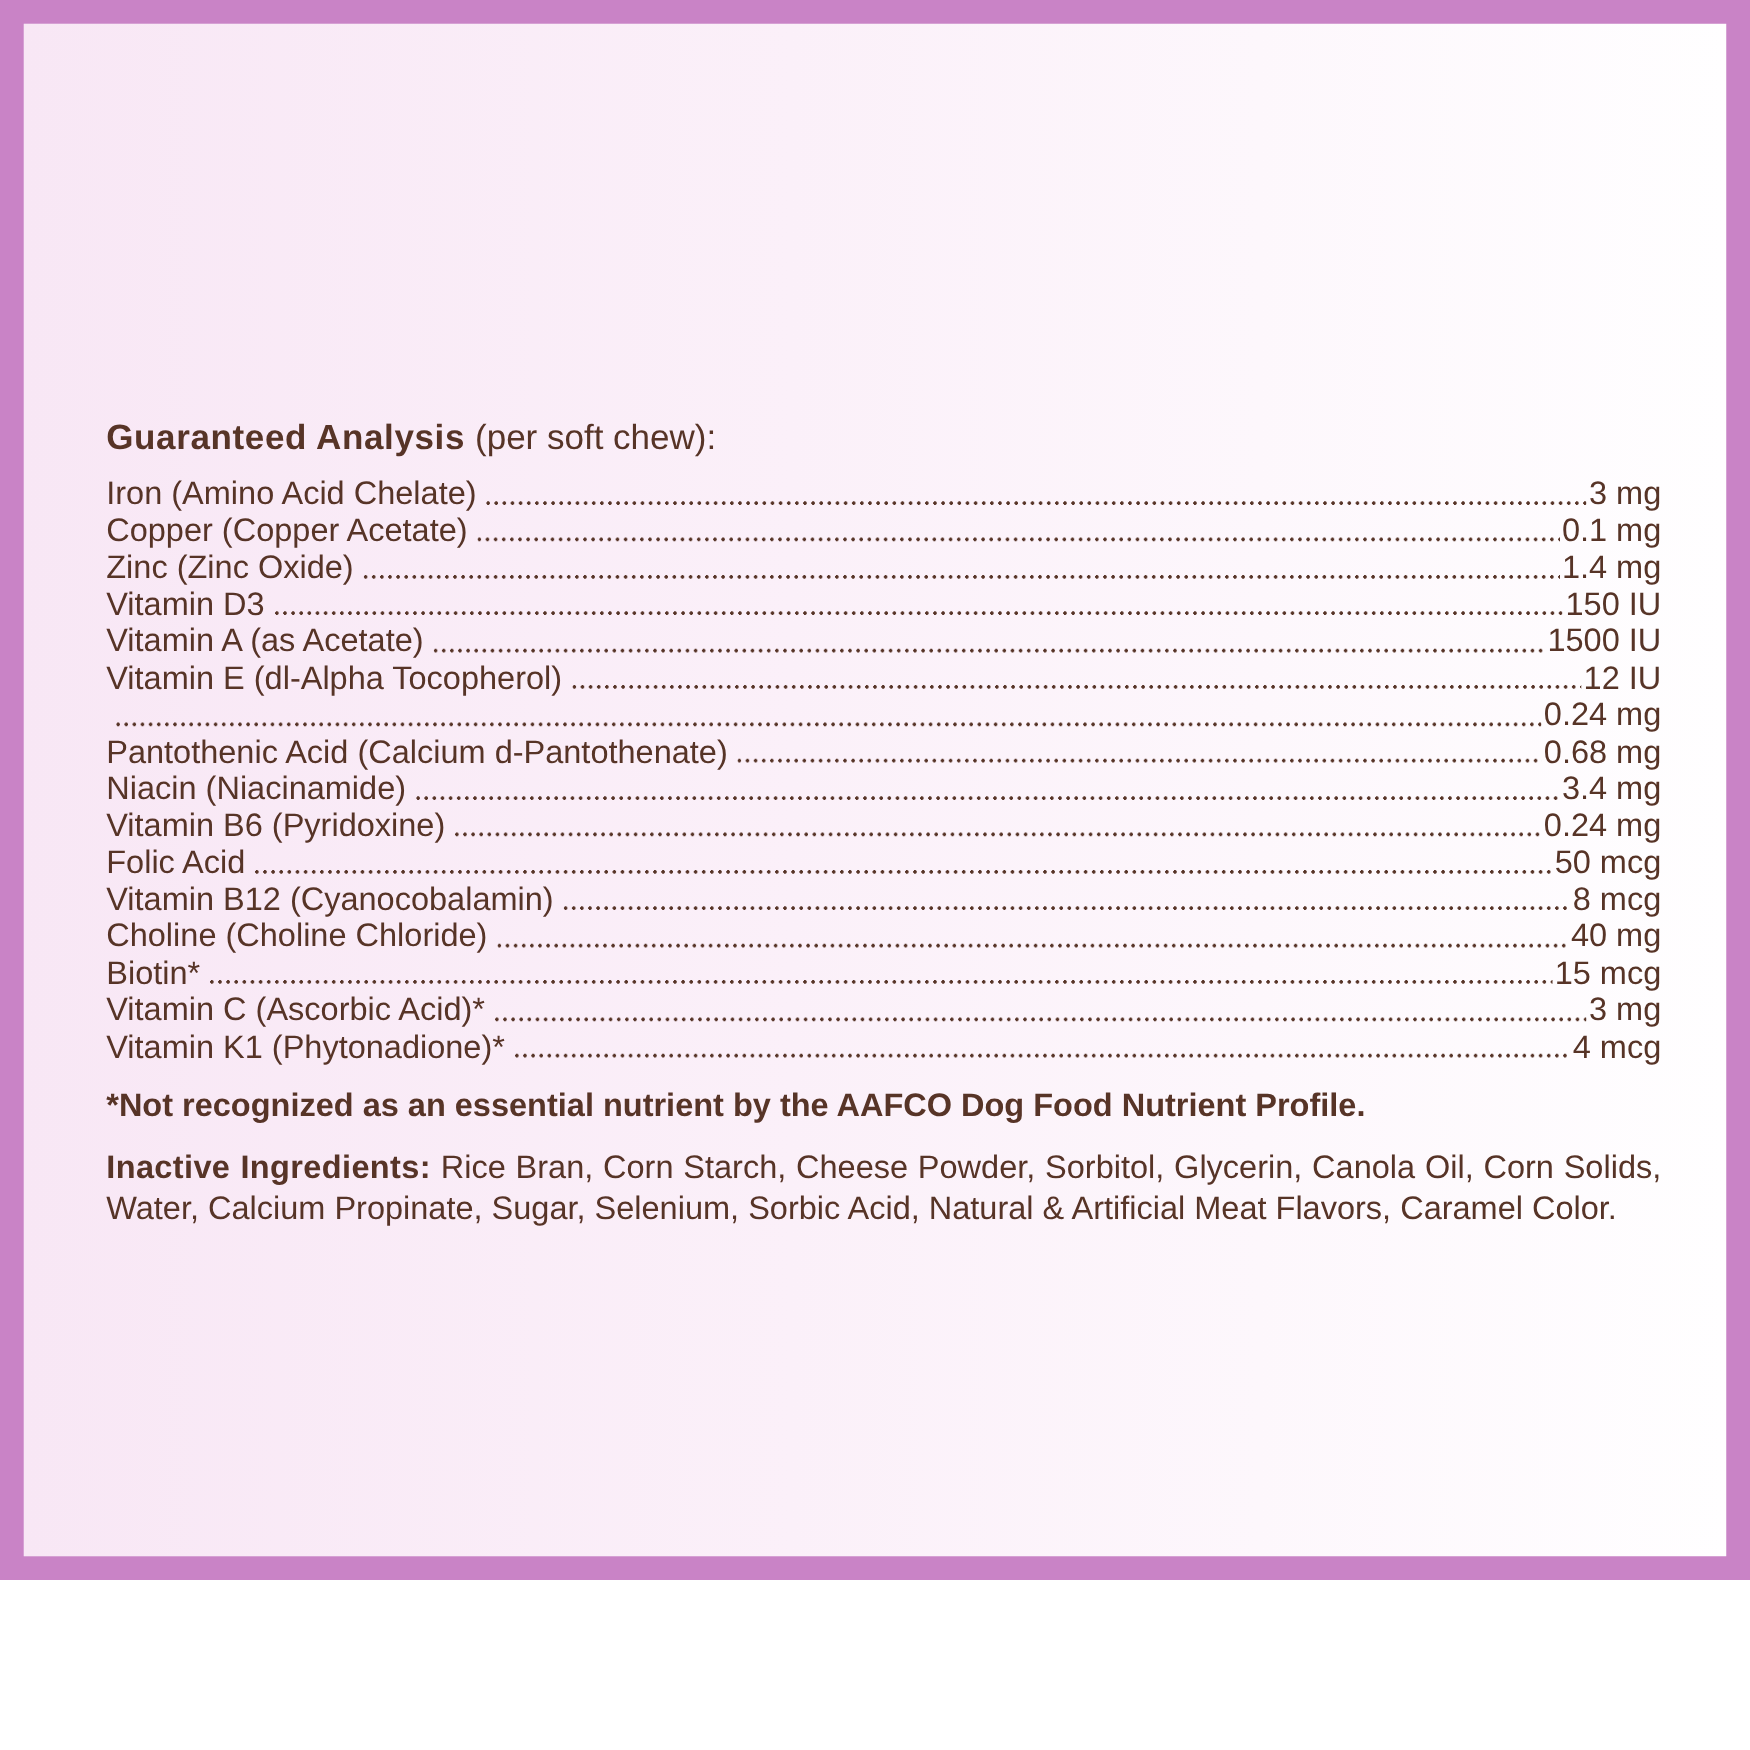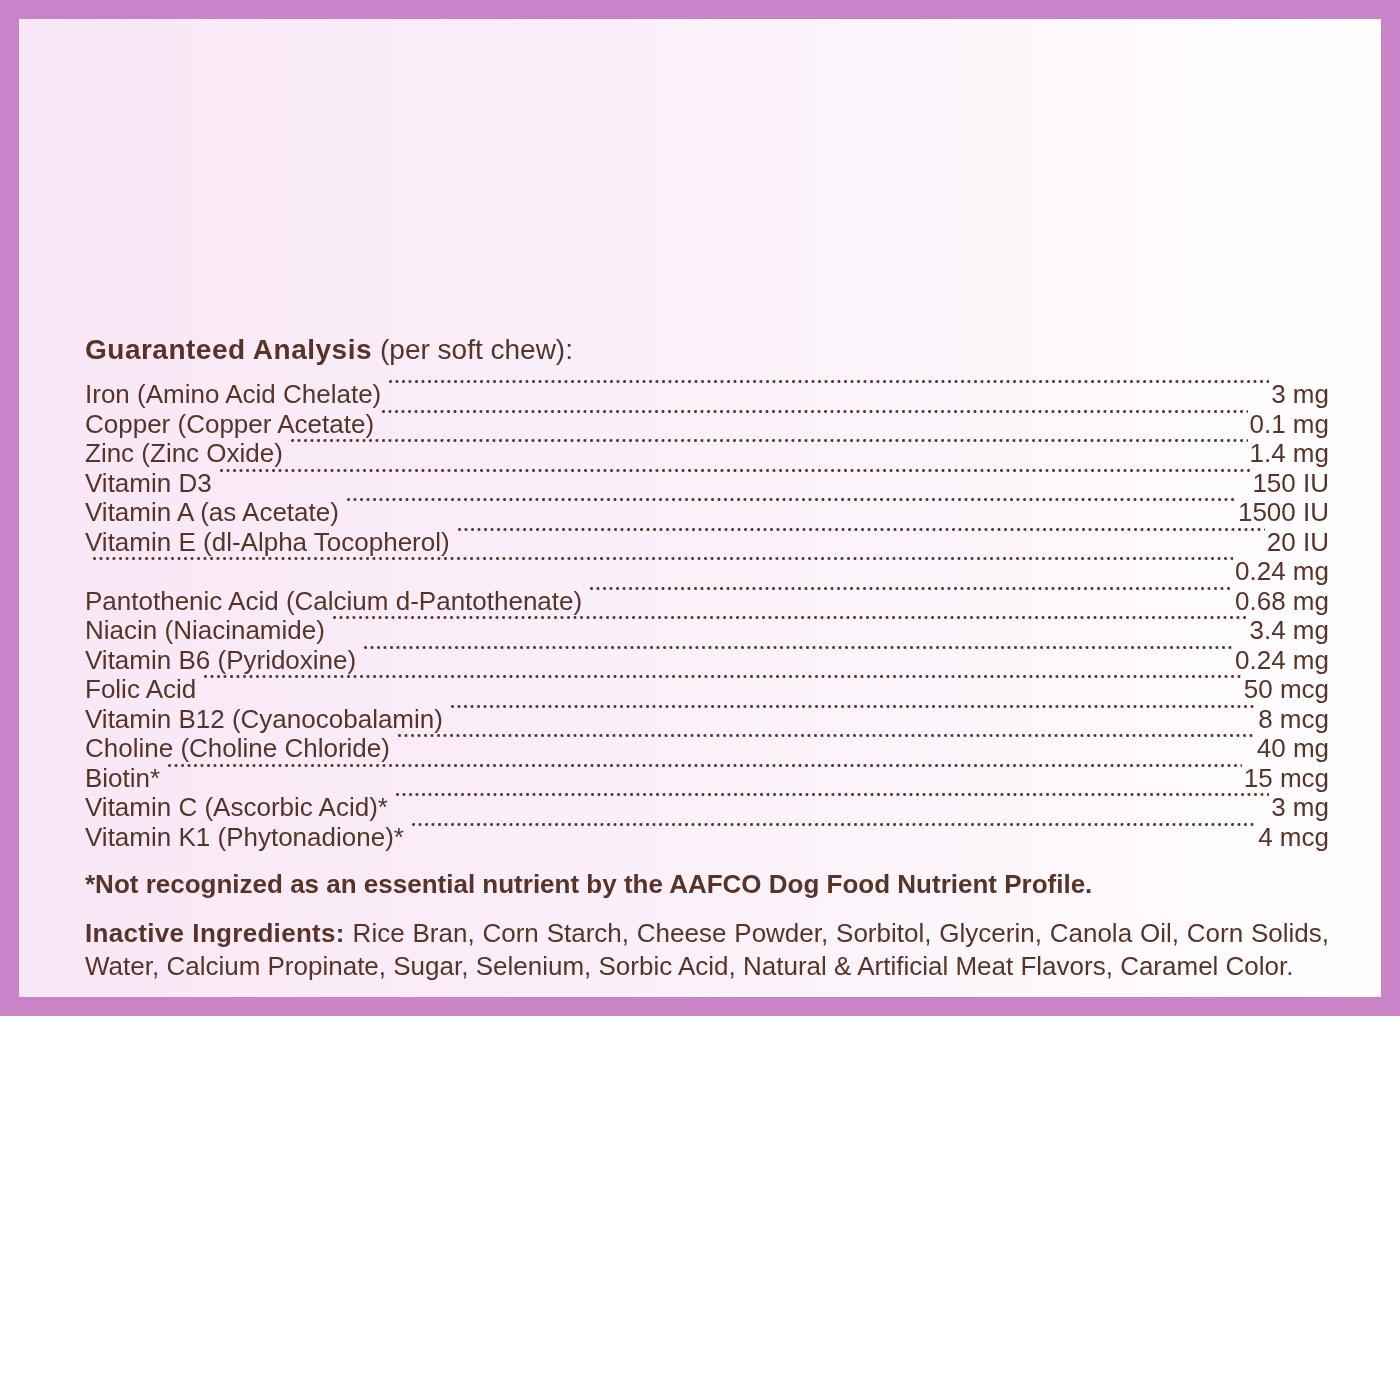--- a/index.html
+++ b/index.html
@@ -6,21 +6,21 @@
     margin: 0;
     padding: 0;
     width: 1400px;
     height: 1400px;
     font-family: "Liberation Sans", sans-serif;
   }
   .frame {
     position: absolute;
     inset: 0;
     width: 1400px;
-    height: 1016px;
+    height: 1264px;
     box-sizing: border-box;
     border: 19px solid var(--border-color, #c983c6);
     background: linear-gradient(to right,
       var(--bg-left, #f8e7f5) 0%,
       var(--bg-mid, #fbf0f9) 45%,
       var(--bg-right, #fffeff) 100%);
   }
   .content {
     position: relative;
     box-sizing: border-box;
@@ -35,21 +35,21 @@
   .title-bold {
     font-weight: bold;
     letter-spacing: 0.5px;
   }
   .title-suffix {
     margin-left: 8px;
   }
   .rows { width: 100%; }
   .row {
     display: flex;
-    align-items: flex-start;
+    align-items: flex-end;
     font-size: 26px;
     line-height: 29.5px;
     white-space: nowrap;
   }
   .row .label { flex: 0 0 auto; }
   .row .value { flex: 0 0 auto; }
   .row .leader {
     flex: 1 1 auto;
     height: 3px;
     margin: 0 2px 6px 8px;
@@ -104,21 +104,21 @@
           <span class="value">150 IU</span>
         </div>
         <div class="row">
           <span class="label">Vitamin A (as Acetate)</span>
           <span class="leader"></span>
           <span class="value">1500 IU</span>
         </div>
         <div class="row">
           <span class="label">Vitamin E (dl-Alpha Tocopherol)</span>
           <span class="leader"></span>
-          <span class="value">20 IU</span>
+          <span class="value">12 IU</span>
         </div>
         <div class="row">
           <span class="leader"></span>
           <span class="value">0.24 mg</span>
         </div>
         <div class="row">
           <span class="label">Pantothenic Acid (Calcium d-Pantothenate)</span>
           <span class="leader"></span>
           <span class="value">0.68 mg</span>
         </div>

